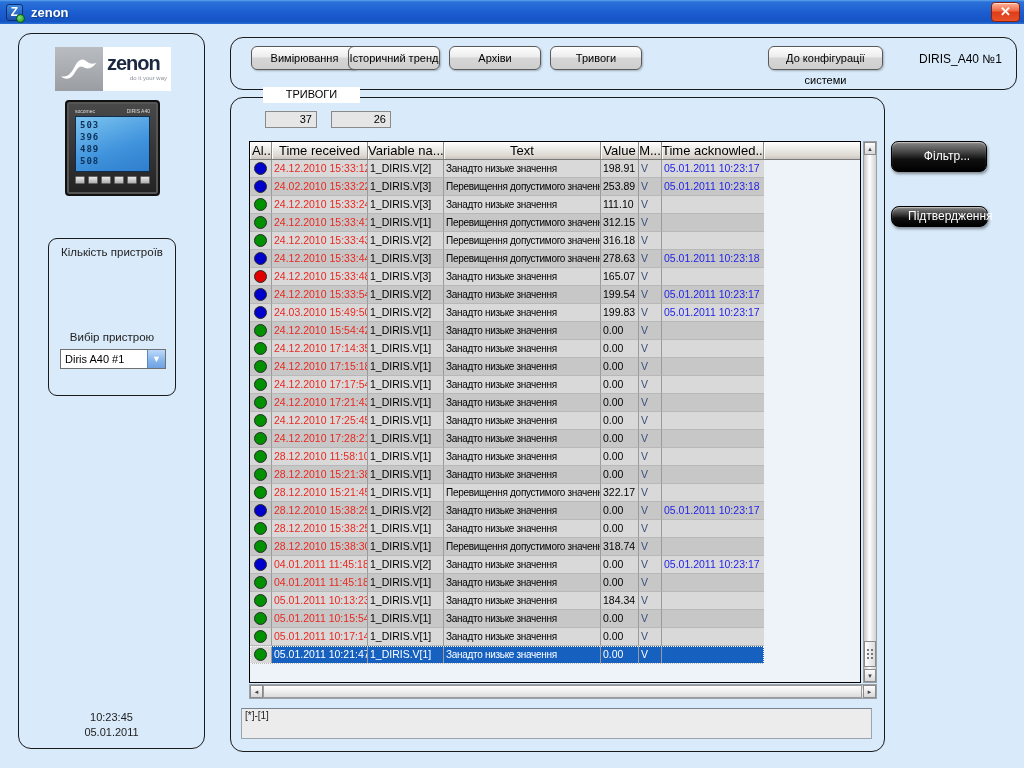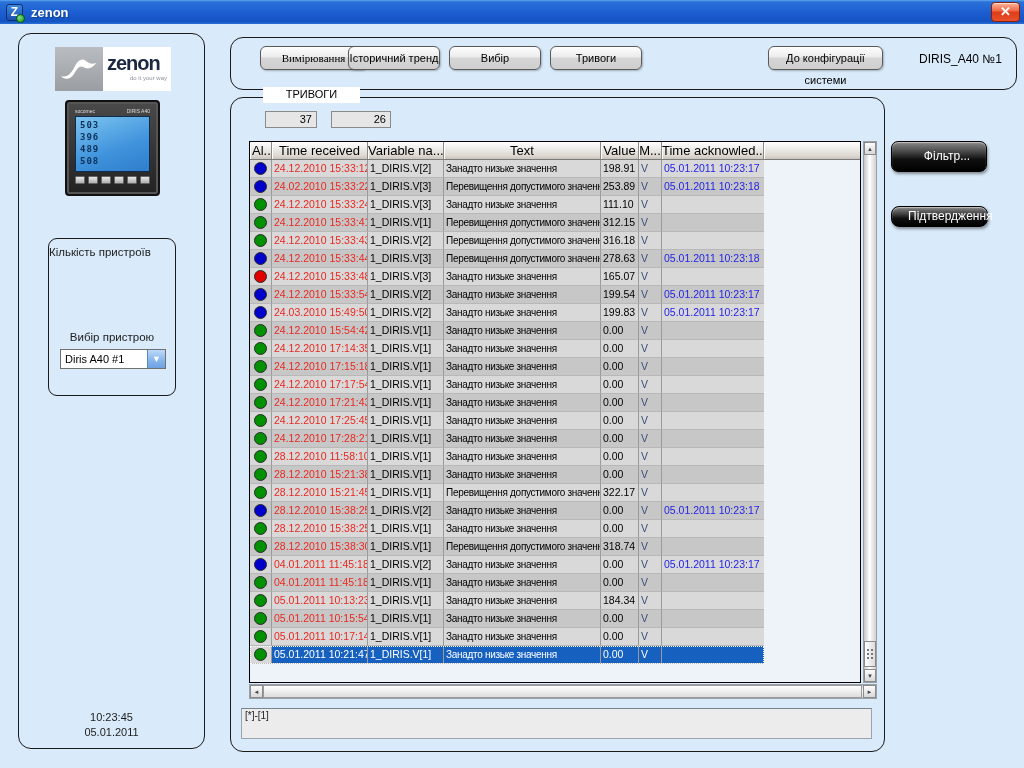--- a/index.html
+++ b/index.html
@@ -40,38 +40,38 @@
   #meter-screen { width:100%; height:56px; background:linear-gradient(160deg,#7cc4f0 0%, #3f92dc 60%, #2f7ecc 100%);
     border:1px solid #0c2c50; padding:2px 4px; font-family:"DejaVu Sans Mono", monospace; }
   #meter-screen .ln { font-size:9px; line-height:12px; color:#0d3158; font-weight:bold; letter-spacing:1px; }
   #meter-keys { display:flex; gap:3px; margin-top:4px; }
   #meter-keys i { width:11px; height:8px; background:linear-gradient(#e8e8e8,#b0b0b0); border:1px solid #666; border-radius:1px; }
 
   #cfg-title { position:absolute; left:0; top:164px; width:100%; text-align:center;
     font-size:15px; font-weight:bold; color:#000; line-height:19px; }
 
   #devgroup { position:absolute; left:29px; top:204px; width:128px; height:158px; border:1px solid #1a1a1a; border-radius:9px; }
-  #devgroup-label { position:absolute; top:7px; width:100%; font-size:11.5px; color:#222; }
+  #devgroup-label { position:absolute; top:7px; width:100%; text-align:center; font-size:11.5px; color:#222; }
   #select-label { position:absolute; top:92px; width:100%; text-align:center; font-size:11.5px; color:#222; }
   #device-combo { position:absolute; left:11px; top:110px; width:106px; height:20px; background:#fff;
     border:1px solid #707070; display:flex; cursor:pointer; }
   #combo-value { flex:1; font-size:11px; line-height:18px; padding-left:4px; color:#000; }
   #combo-btn { width:18px; height:18px; background:linear-gradient(#bcdafa,#85b4ec 60%,#6ea2e2);
     border-left:1px solid #5a88c0; display:flex; align-items:center; justify-content:center;
     color:#fff; font-size:9px; }
 
   #clock { position:absolute; left:0; top:676px; width:100%; text-align:center; font-size:11px; color:#1c1c1c; line-height:15px; }
 
   
   #toppanel { left:230px; top:37px; width:787px; height:53px; }
   .navbtn { position:absolute; top:8px; height:24px; border:1px solid #5a5a5a; border-radius:6px;
     background:linear-gradient(#fefefe 0%, #ececec 45%, #d6d6d6 50%, #cfcfcf 100%);
     font-size:11px; color:#000; text-align:center; cursor:pointer; box-shadow:1px 1px 2px rgba(0,0,0,.25);
     font-family:"Liberation Sans", sans-serif; }
-  #btn-measure { left:29px; width:107px;font-family:Liberation Serif, serif; }
+  #btn-measure { left:20px; width:107px; }
   #btn-trend   { left:117px; width:92px; }
   #btn-archive { left:218px; width:92px; }
   #btn-alarms  { left:319px; width:92px; }
   #btn-config  { left:537px; width:115px; }
   #device-name { position:absolute; left:688px; top:14px; font-size:12px; color:#000; }
 
   
   #mainpanel { left:230px; top:97px; width:655px; height:655px; }
   #trivogi-label { position:absolute; left:263px; top:87px; width:97px; height:16px; background:#fff;
     text-align:center; font-size:11px; line-height:15px; color:#000; z-index:5; }
@@ -198,21 +198,21 @@
 
     <div id="clock">
       <div>10:23:45</div>
       <div>05.01.2011</div>
     </div>
   </div>
 
   <div id="toppanel" class="panelbox">
     <div class="navbtn" id="btn-measure" style="line-height:22px;">Вимірювання</div>
     <div class="navbtn" id="btn-trend" style="line-height:22px;">Історичний тренд</div>
-    <div class="navbtn" id="btn-archive" style="line-height:22px;">Вибір</div>
+    <div class="navbtn" id="btn-archive" style="line-height:22px;">Архіви</div>
     <div class="navbtn" id="btn-alarms" style="line-height:22px;">Тривоги</div>
     <div class="navbtn" id="btn-config" style="line-height:22px;">До конфігурації системи</div>
     <div id="device-name">DIRIS_A40 №1</div>
   </div>
 
   <div id="trivogi-label">ТРИВОГИ</div>
 
   <div id="mainpanel" class="panelbox">
     <div class="counter" id="counter1">37</div>
     <div class="counter" id="counter2">26</div>

